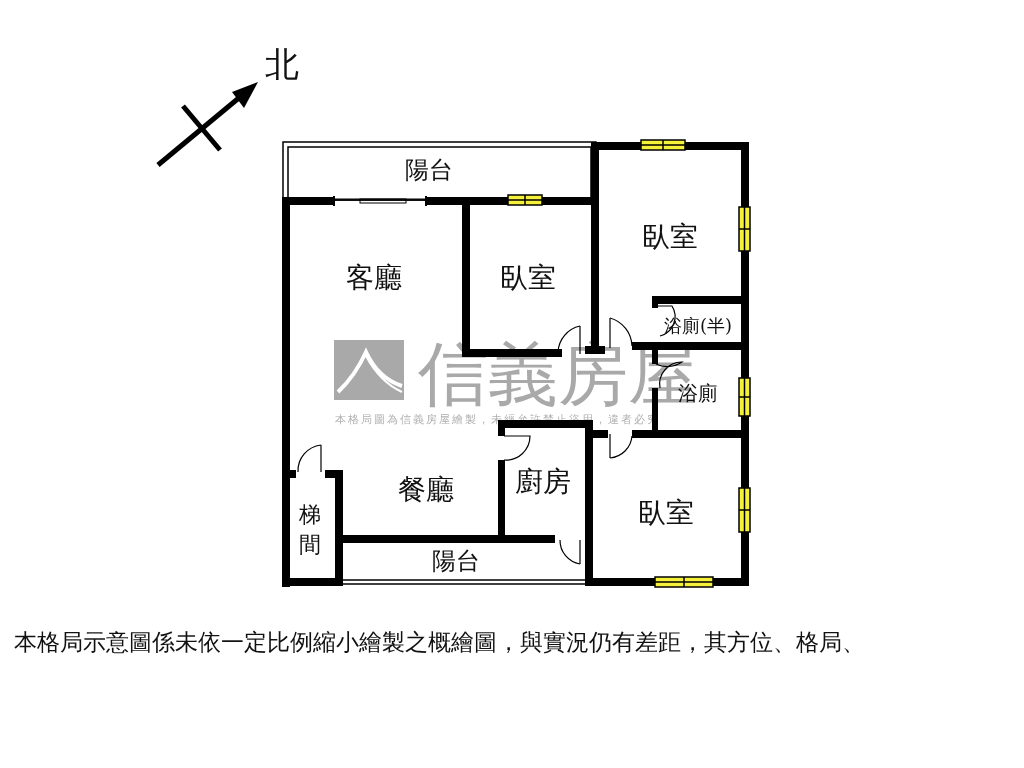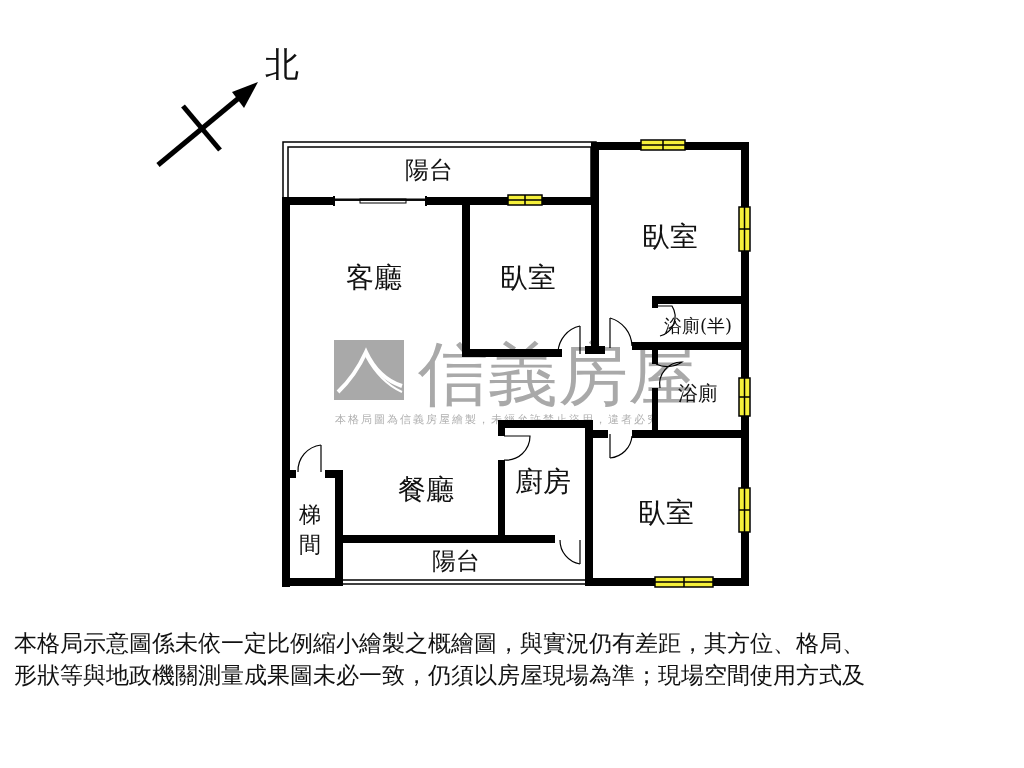--- a/index.html
+++ b/index.html
@@ -3,21 +3,21 @@
   <meta charset="utf-8">
   <style>
     html, body { margin: 0; padding: 0; background: #ffffff; }
     body { width: 1024px; height: 768px; position: relative; overflow: hidden;
            font-family: "DejaVu Serif", "Liberation Serif", serif; }
     #plan { position: absolute; left: 0; top: 0; width: 1024px; height: 600px; }
     .room-label { font-family: "DejaVu Serif", "Liberation Serif", serif; fill: #111; }
     .wm-big { font-family: "DejaVu Sans", "Liberation Sans", sans-serif; fill: #a9a9a9; }
     .wm-small { font-family: "DejaVu Sans", "Liberation Sans", sans-serif; fill: #b0b0b0; letter-spacing: 2px; }
     #disclaimer { position: absolute; left: 14px; top: 628px; width: 1000px;
-                  font-family: Liberation Serif, serif;
+                  font-family: Liberation Mono, monospace;
                   font-size: 23px; line-height: 32px; color: #111; }
     #disclaimer div { white-space: nowrap; }
   </style>
 </head>
 <body>
 
 <svg id="plan" viewBox="0 0 1024 600" xmlns="http://www.w3.org/2000/svg">
 
   <g>
     <line x1="158" y1="165" x2="240" y2="97" stroke="#000" stroke-width="5"></line>
@@ -175,14 +175,13 @@
   <text class="room-label" x="398" y="499" font-size="28">餐廳</text>
   <text class="room-label" x="515" y="491" font-size="28">廚房</text>
   <text class="room-label" x="299" y="522" font-size="22">梯</text>
   <text class="room-label" x="299" y="552" font-size="22">間</text>
   <text class="room-label" x="638" y="522" font-size="28">臥室</text>
   <text class="room-label" x="432" y="569" font-size="24">陽台</text>
 </svg>
 
 <div id="disclaimer">
   <div>本格局示意圖係未依一定比例縮小繪製之概繪圖，與實況仍有差距，其方位、格局、</div>
-  <div>形狀等與地政機關測量成果圖未必一致，仍須以房屋現場為準；現場空間使用方式及</div>
 </div>
 
 </body></html>

